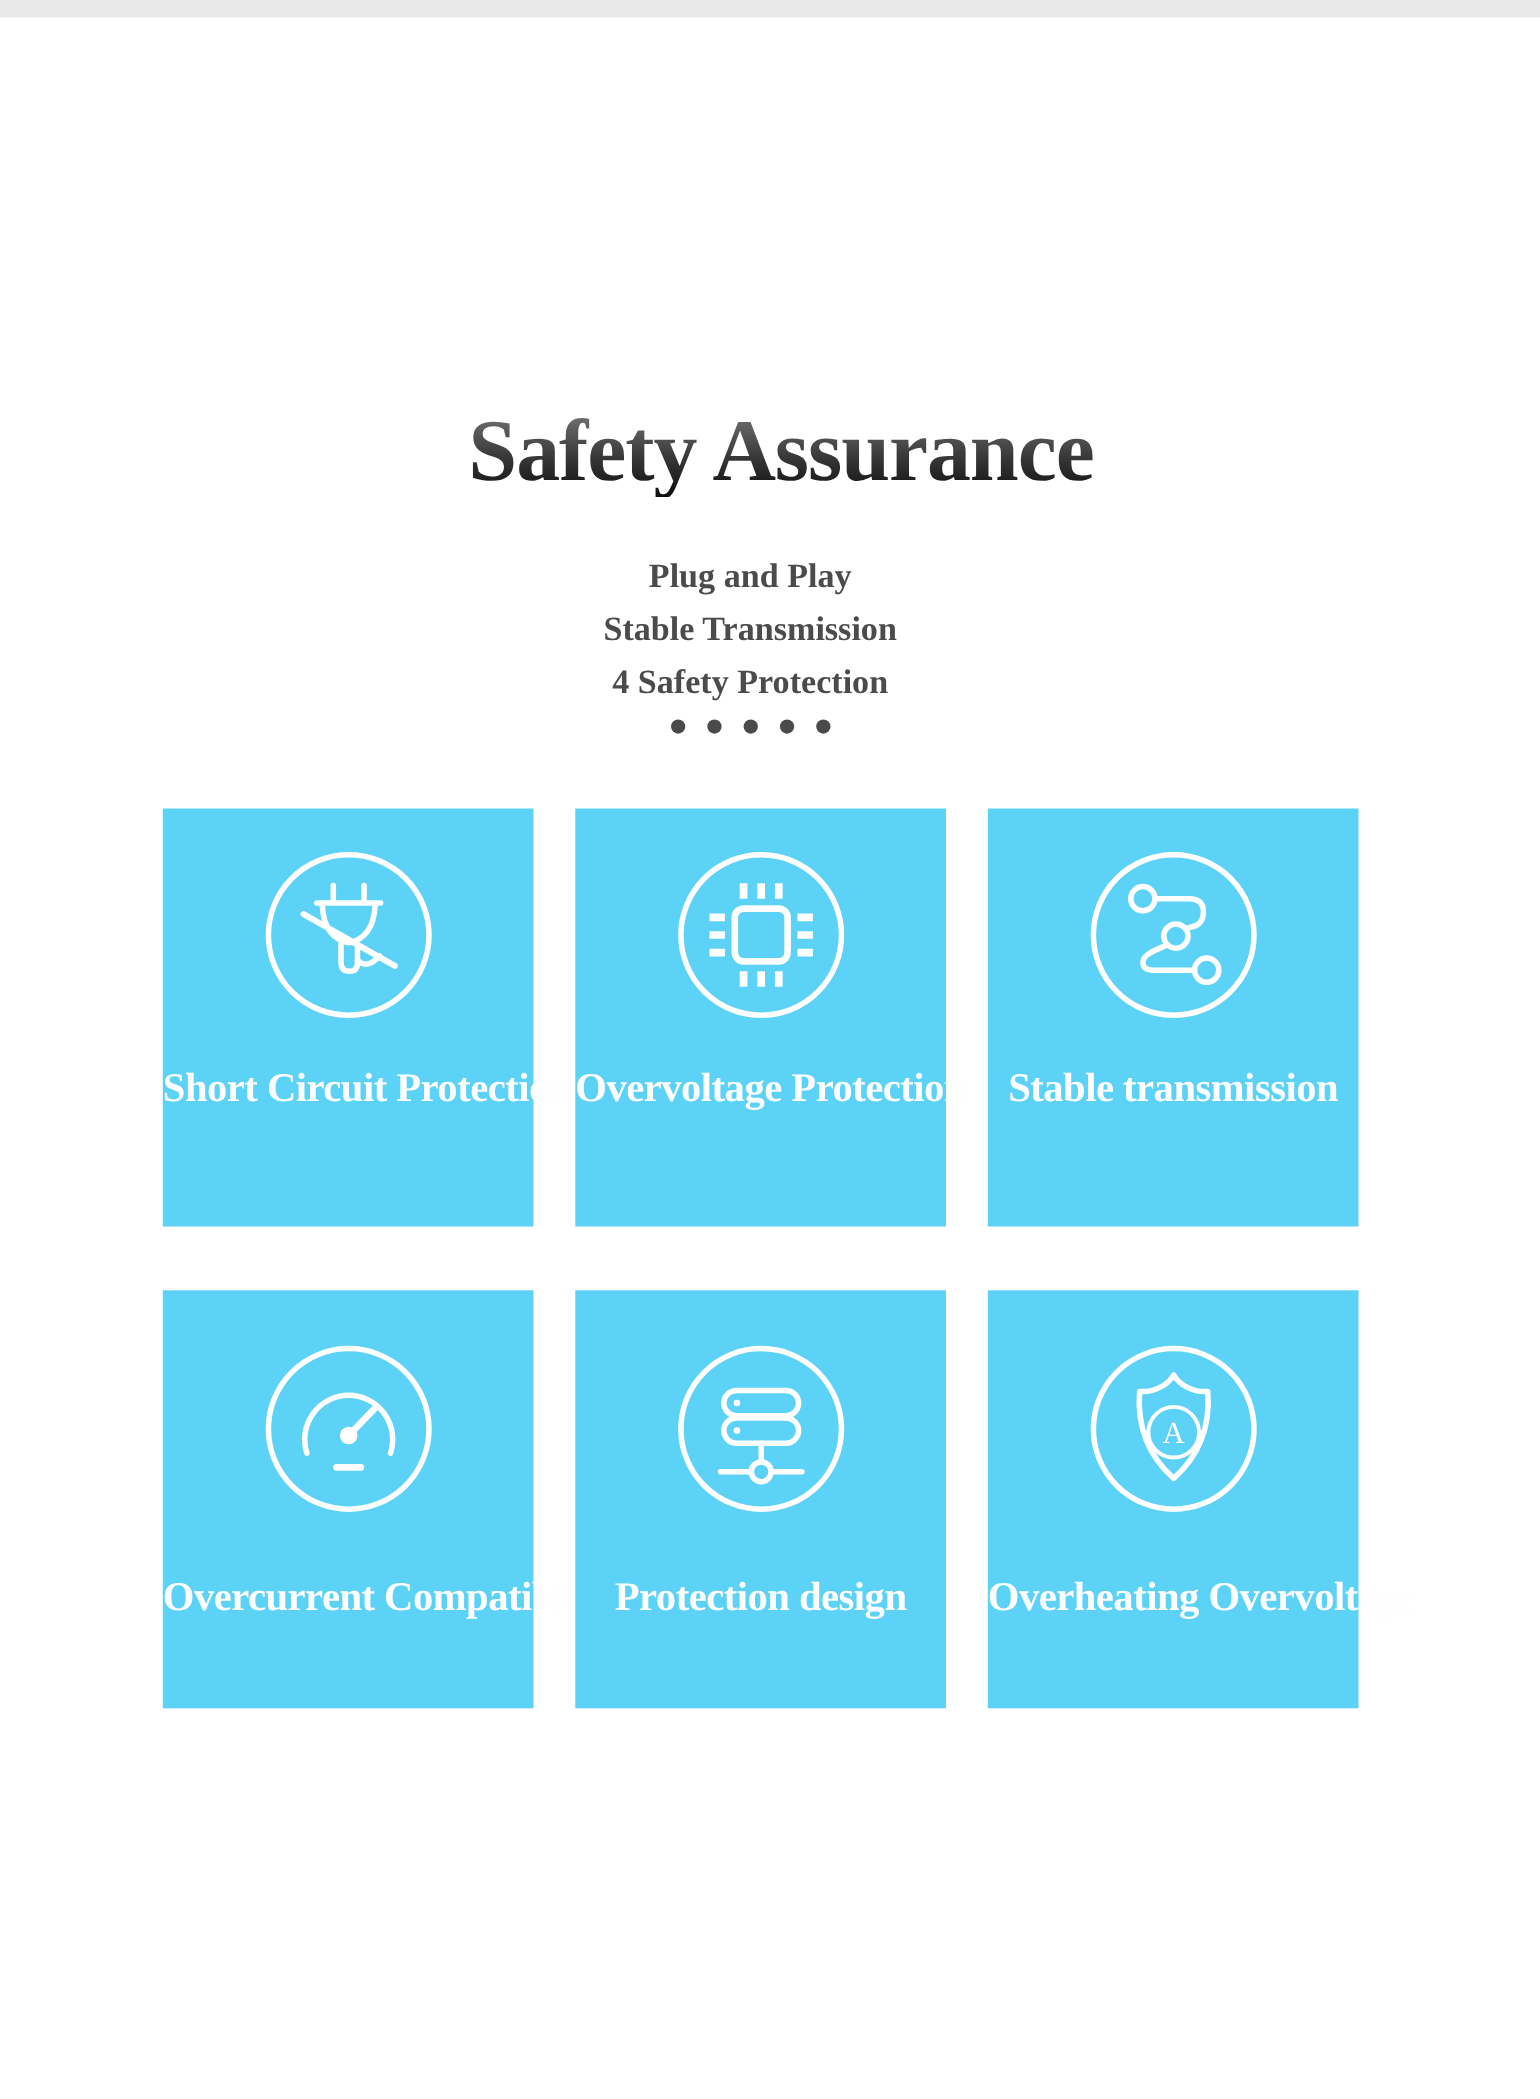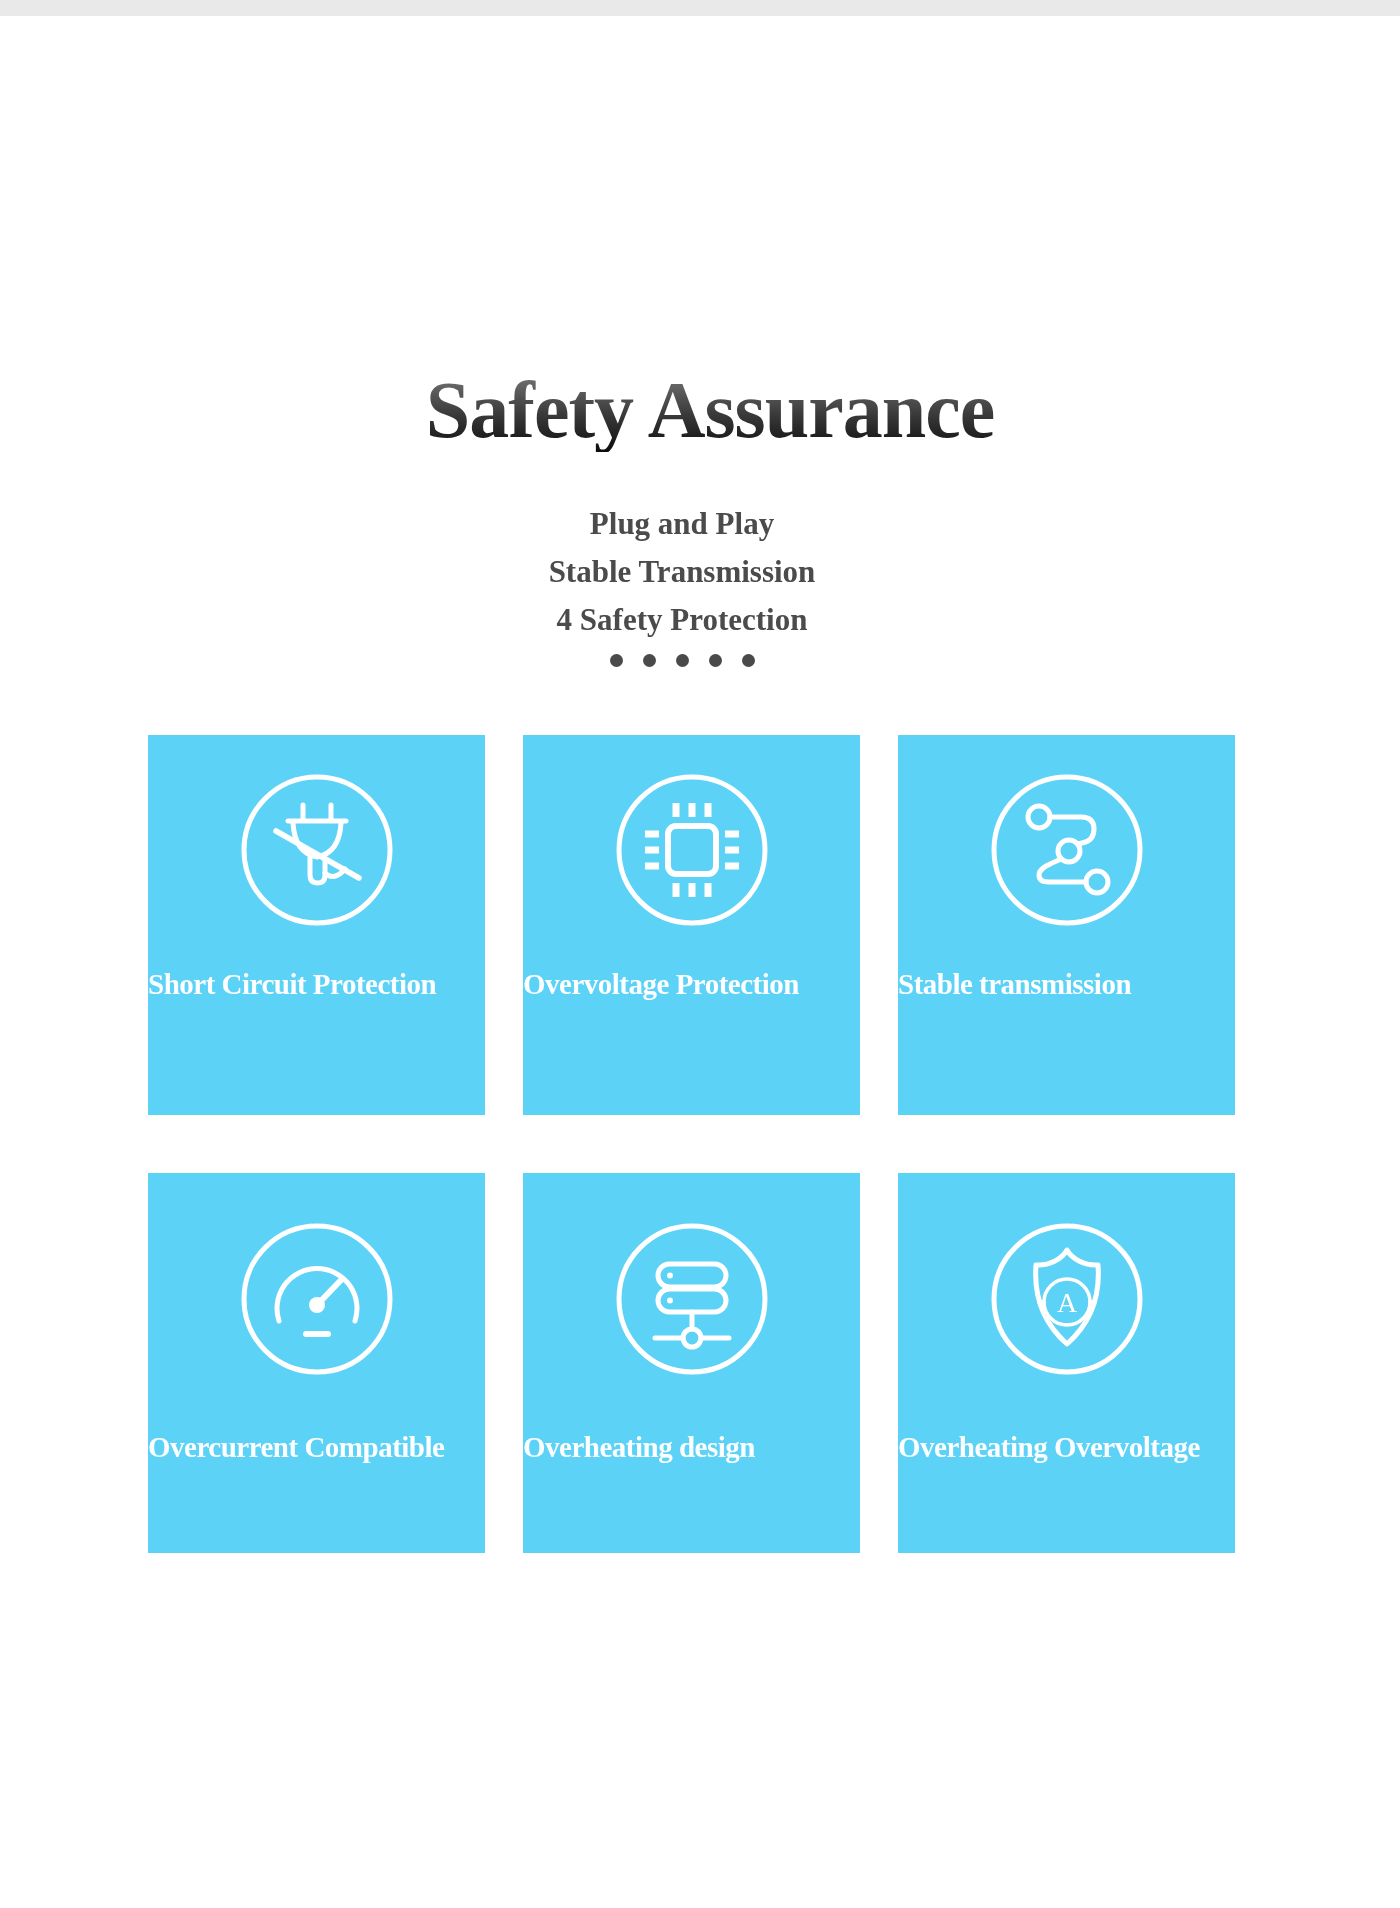--- a/index.html
+++ b/index.html
@@ -100,21 +100,22 @@
     height: 156px;
     color: var(--icon-stroke);
   }
   .card.row1 .icon-wrap { top: 37px; }
   .card.row2 .icon-wrap { top: 48px; }
   .icon-wrap svg { display: block; width: 156px; height: 156px; }
   .card-label {
     position: absolute;
     left: 0;
     width: 100%;
-    font-size: 29px;
+    text-align: center;
+    font-size: 37px;
     font-weight: bold;
     letter-spacing: -0.5px;
     white-space: nowrap;
     color: var(--card-label);
   }
   .card.row1 .card-label { top: 233px; }
   .card.row2 .card-label { top: 258px; }
 </style>
 </head>
 <body>
@@ -205,21 +206,21 @@
           <rect x="44" y="43" width="68" height="23" rx="11.5"></rect>
           <rect x="44" y="68" width="68" height="23" rx="11.5"></rect>
           <circle cx="56" cy="54.5" r="3" fill="currentColor" stroke="none"></circle>
           <circle cx="56" cy="79.5" r="3" fill="currentColor" stroke="none"></circle>
           <path d="M78,91 V108"></path>
           <circle cx="78" cy="117" r="9"></circle>
           <path d="M41,117 H69"></path>
           <path d="M87,117 H115"></path>
         </svg>
       </span>
-      <div class="card-label">Overheating design</div>
+      <div class="card-label">Protection design</div>
     </div>
 
     <div class="card row2">
       <span class="icon-wrap">
         <svg viewBox="0 0 156 156" fill="none" stroke="currentColor" stroke-width="5" stroke-linecap="round" stroke-linejoin="round">
           <circle cx="78" cy="78" r="73"></circle>
           <path d="M78,29 C73,38 60,45 47,44 C45,70 51,99 78,123 C105,99 111,70 109,44 C96,45 83,38 78,29 Z"></path>
           <circle cx="78" cy="81" r="23" stroke-width="3.5"></circle>
           <path d="M50,81 H55" stroke-width="3.5"></path>
           <path d="M101,81 H106" stroke-width="3.5"></path>

